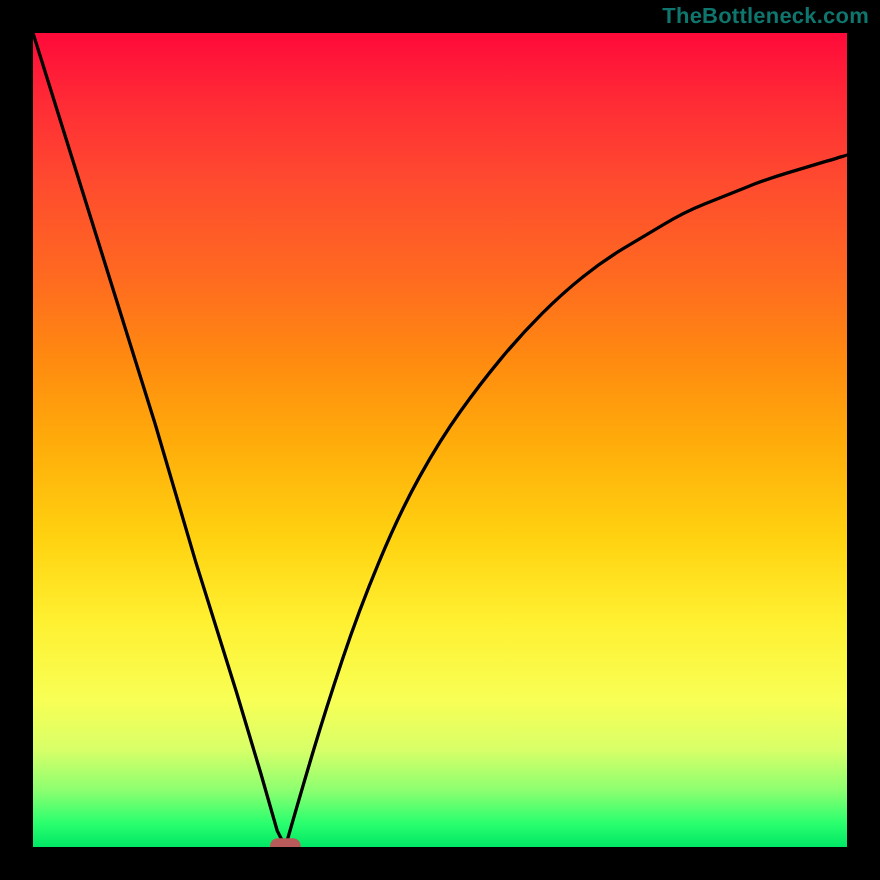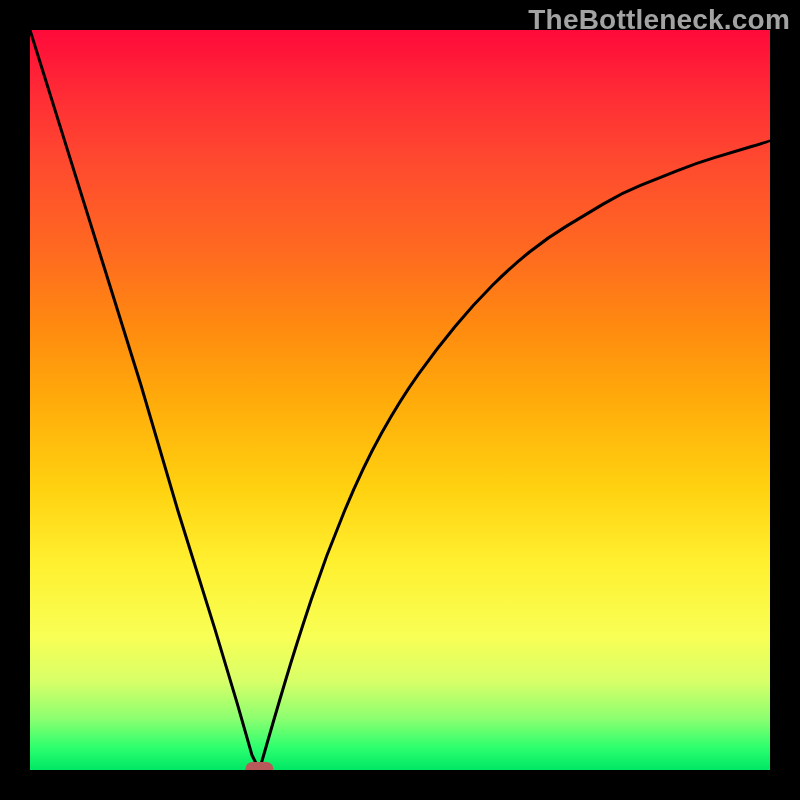--- a/index.html
+++ b/index.html
@@ -34,22 +34,22 @@
       #f8ff55 82%,
       #d8ff68 88%,
       #8dff70 93%,
       #2cff6e 97%,
       #00e765 100%);
   }
   .watermark {
     position: absolute;
     top: 4px;
     right: 10px;
-    color: #a3a3a3;
-    font-size: 28px;
+    color: #0f766e;
+    font-size: 20px;
     font-weight: 600;
     font-family: Arial, sans-serif;
     letter-spacing: 0.2px;
   }
   svg.curve {
     position: absolute;
     left: 0;
     top: 0;
     width: 740px;
     height: 740px;

